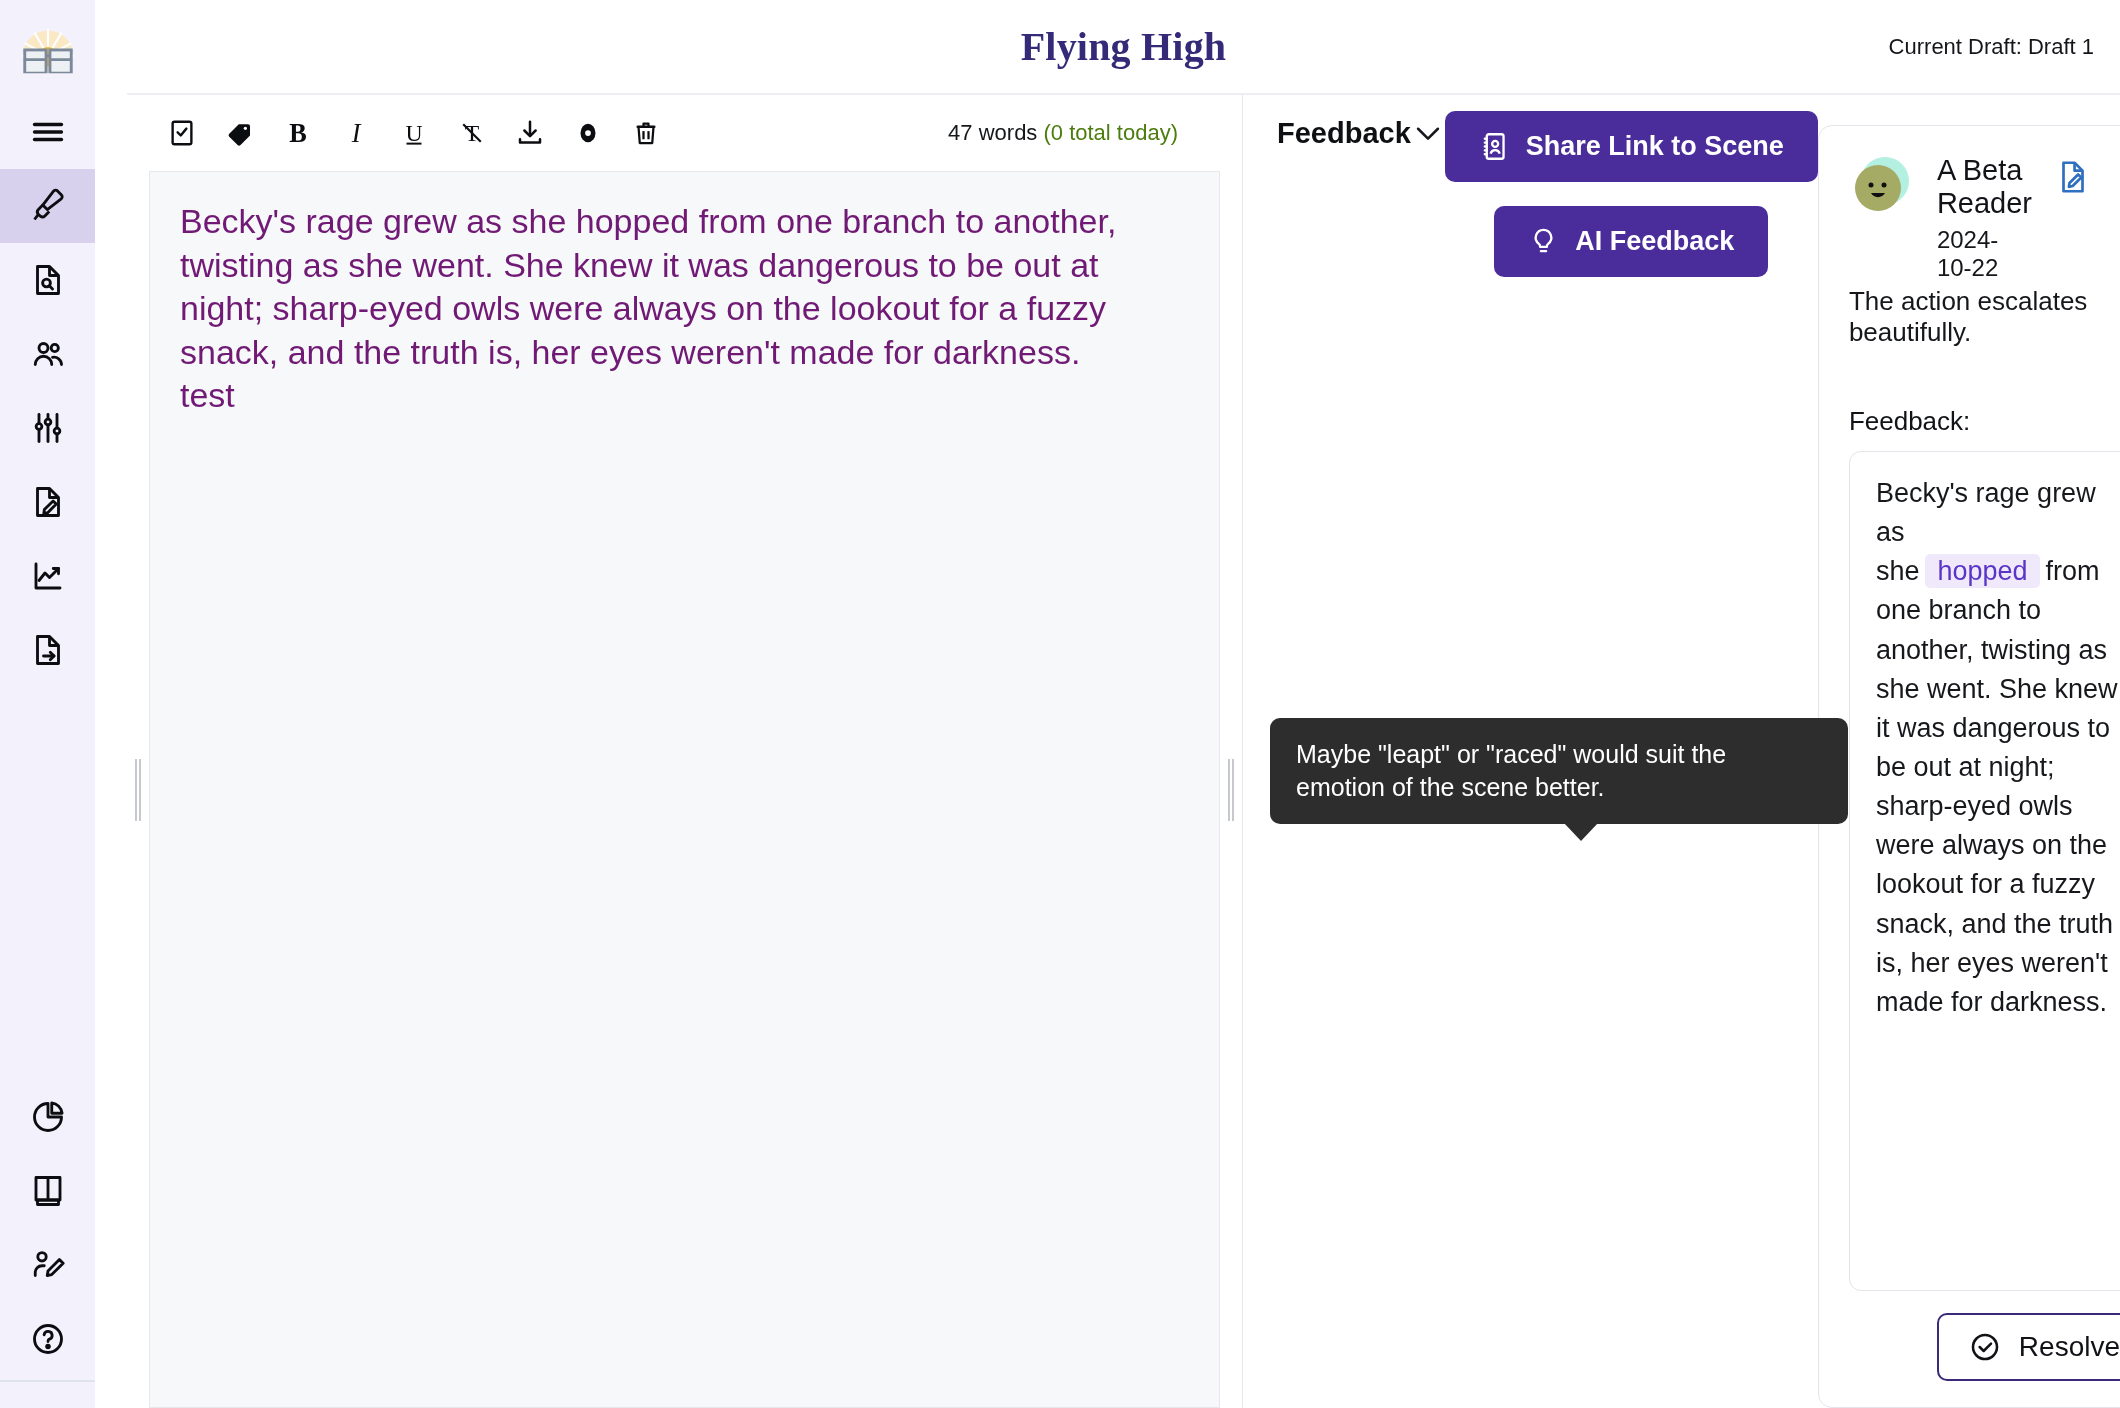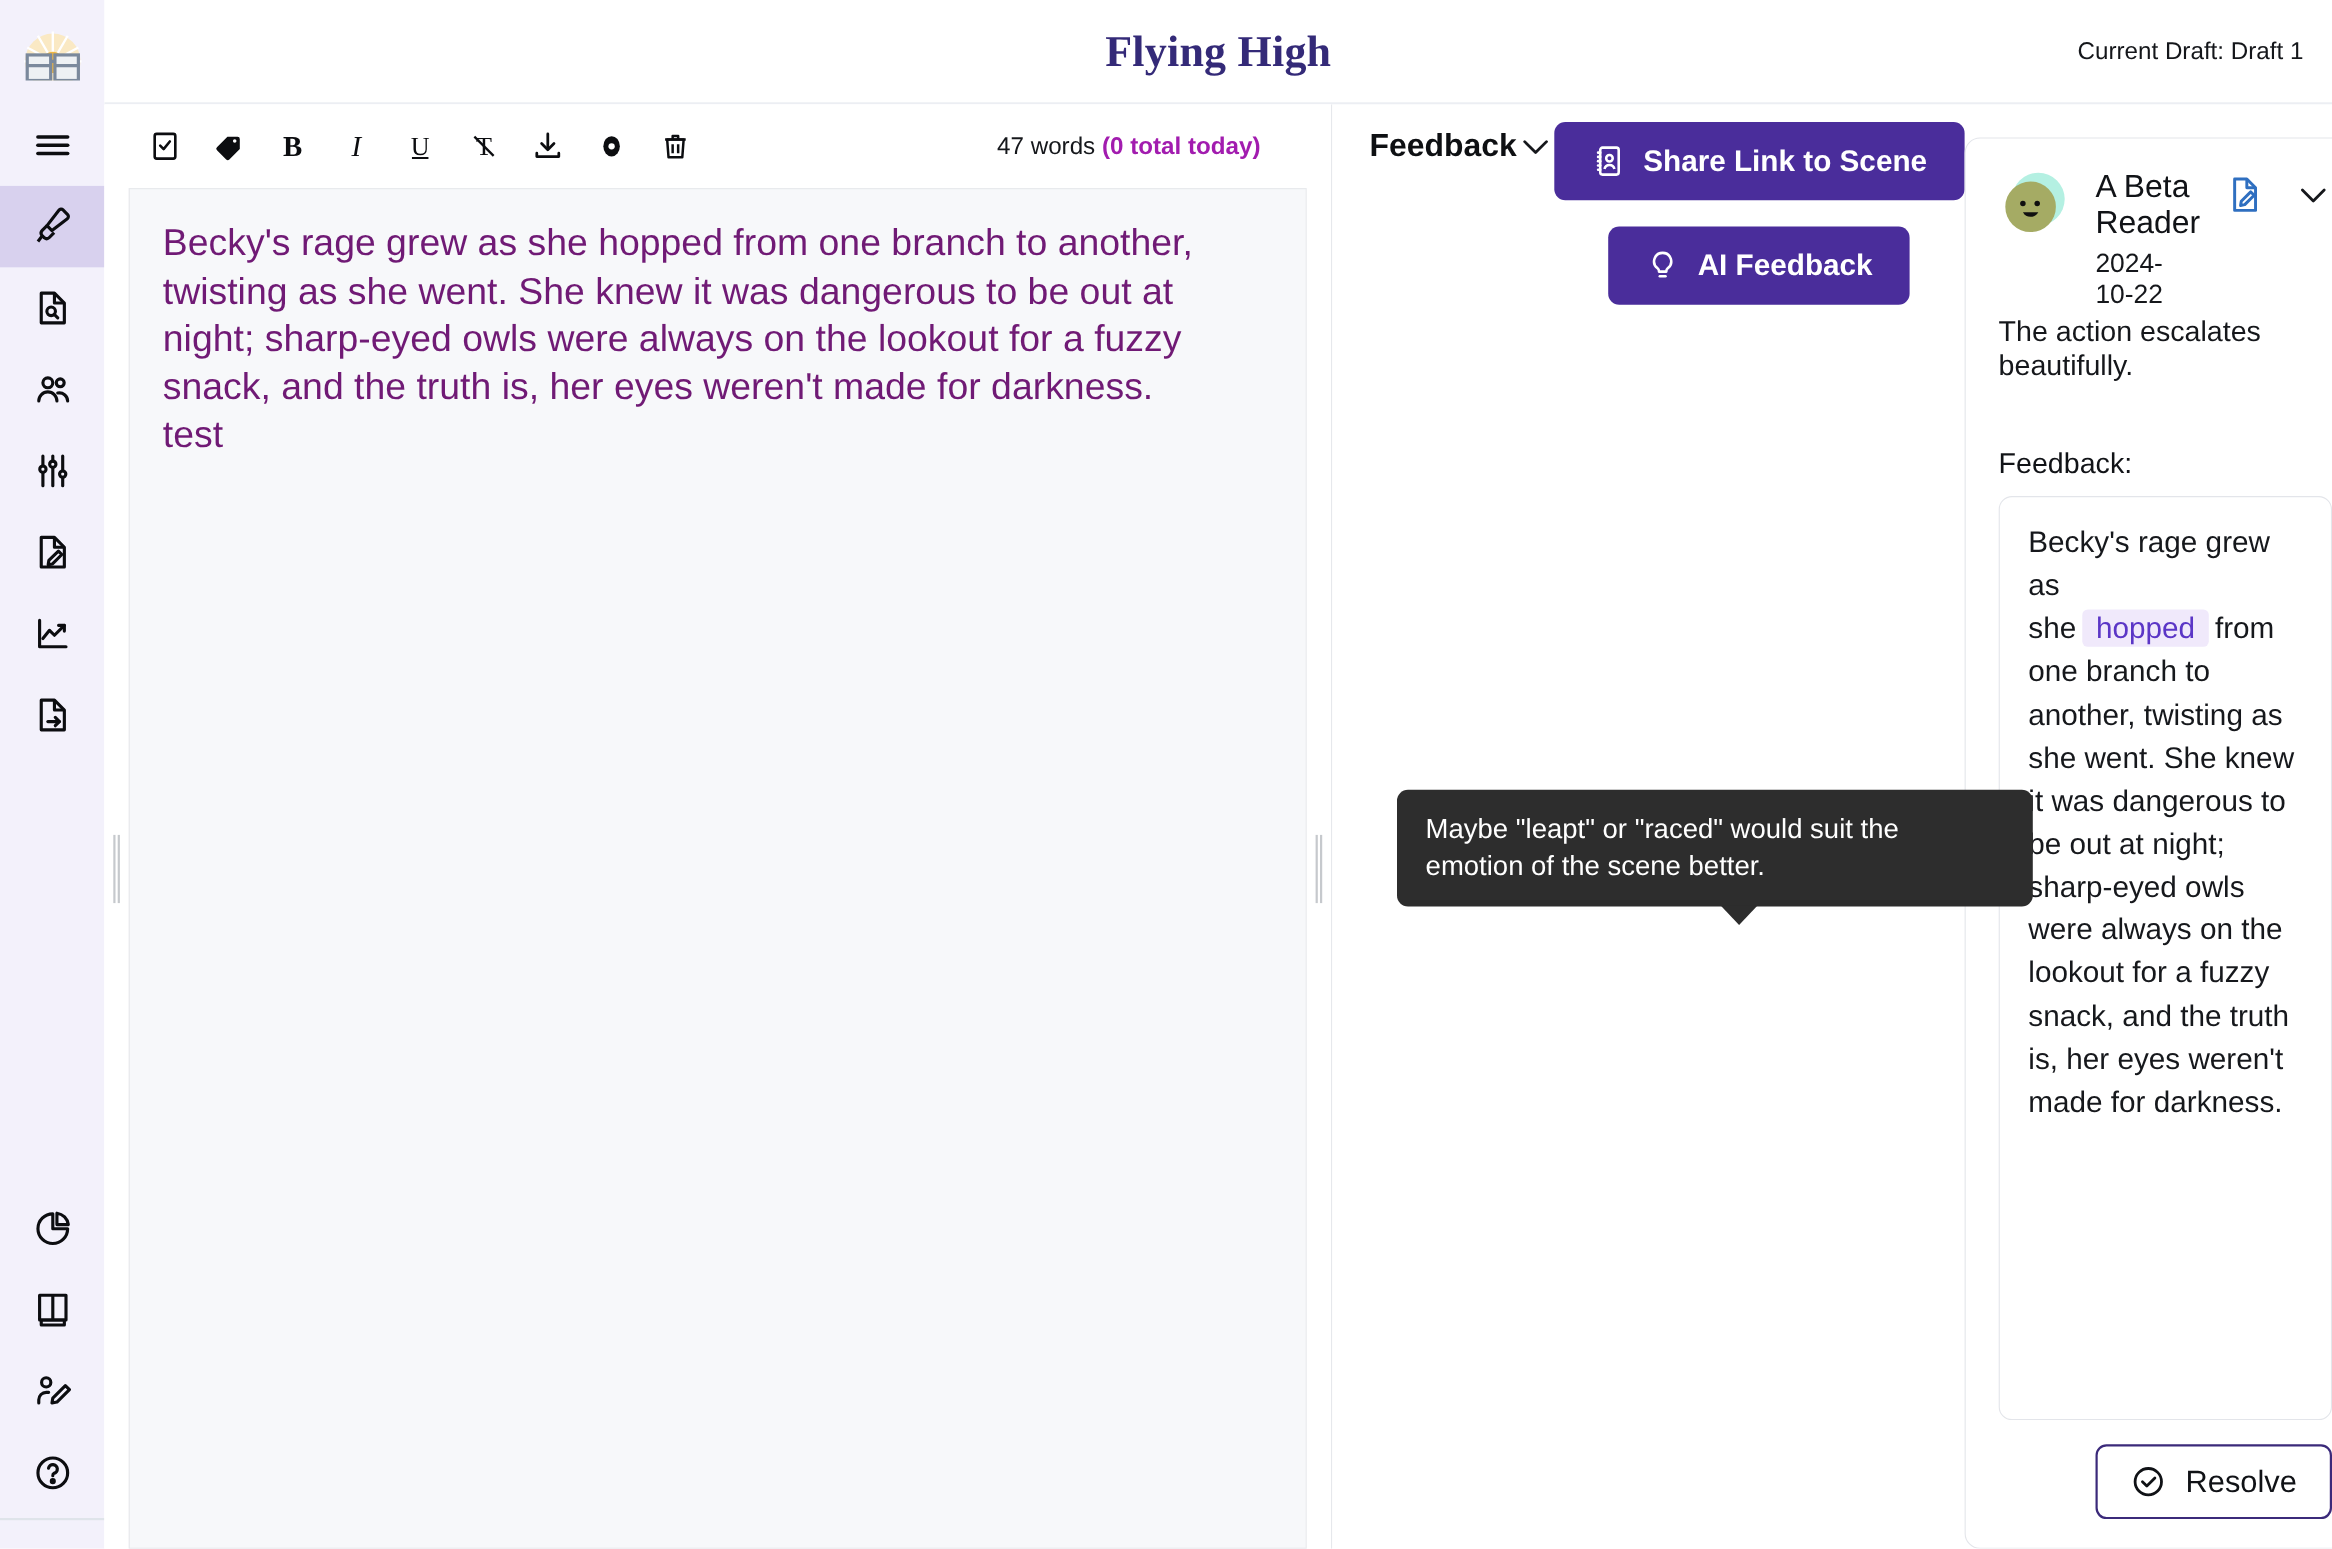--- a/index.html
+++ b/index.html
@@ -31,21 +31,21 @@
   .rail-item {
     width: 95px; height: 74px;
     display: flex; align-items: center; justify-content: center;
     cursor: pointer;
   }
   .rail-item.active { background: #d8d1ee; }
   .rail-item svg { width: 36px; height: 36px; display:block; }
   .sb-divider { width: 95px; height: 2px; background: #dfe4ea; }
 
   
-  .main { flex: 1 1 auto; height: 1408px; display: flex; flex-direction: column; min-width: 0; }
+  .main { flex: 1 1 auto; height: 1408px; display: flex; flex-direction: column; min-width: 0; padding-left: 32px; }
 
   .topbar {
     height: 95px; flex: 0 0 95px;
     border-bottom: 2px solid #eceef3;
     display: flex; align-items: center; position: relative; background: #fff;
   }
   .app-title {
     position: absolute; left: 0; right: 0; text-align: center;
     font-family: "Liberation Serif", serif;
     font-weight: bold; font-size: 40px; color: #342a78;
@@ -71,21 +71,21 @@
   }
   .tb-btn {
     width: 58px; height: 58px; display: flex; align-items: center; justify-content: center;
     cursor: pointer; background: none; border: none;
   }
   .tb-btn svg { width: 30px; height: 30px; display:block; }
   .wordcount {
     margin-left: auto; margin-right: 38px;
     font-size: 22px; color: #15171b; white-space: nowrap;
   }
-  .wordcount .today { color: #a21caf; font-weight: 700; }
+  .wordcount .today { color: #4d7c0f; font-weight: 400; }
 
   .editor-surface-wrap {
     flex: 1 1 auto; display: flex; min-height: 0;
     padding: 0 0 0 0; position: relative;
   }
   .grip {
     width: 22px; flex: 0 0 22px;
     display: flex; align-items: center; justify-content: center;
     background: #fff; cursor: col-resize;
   }

